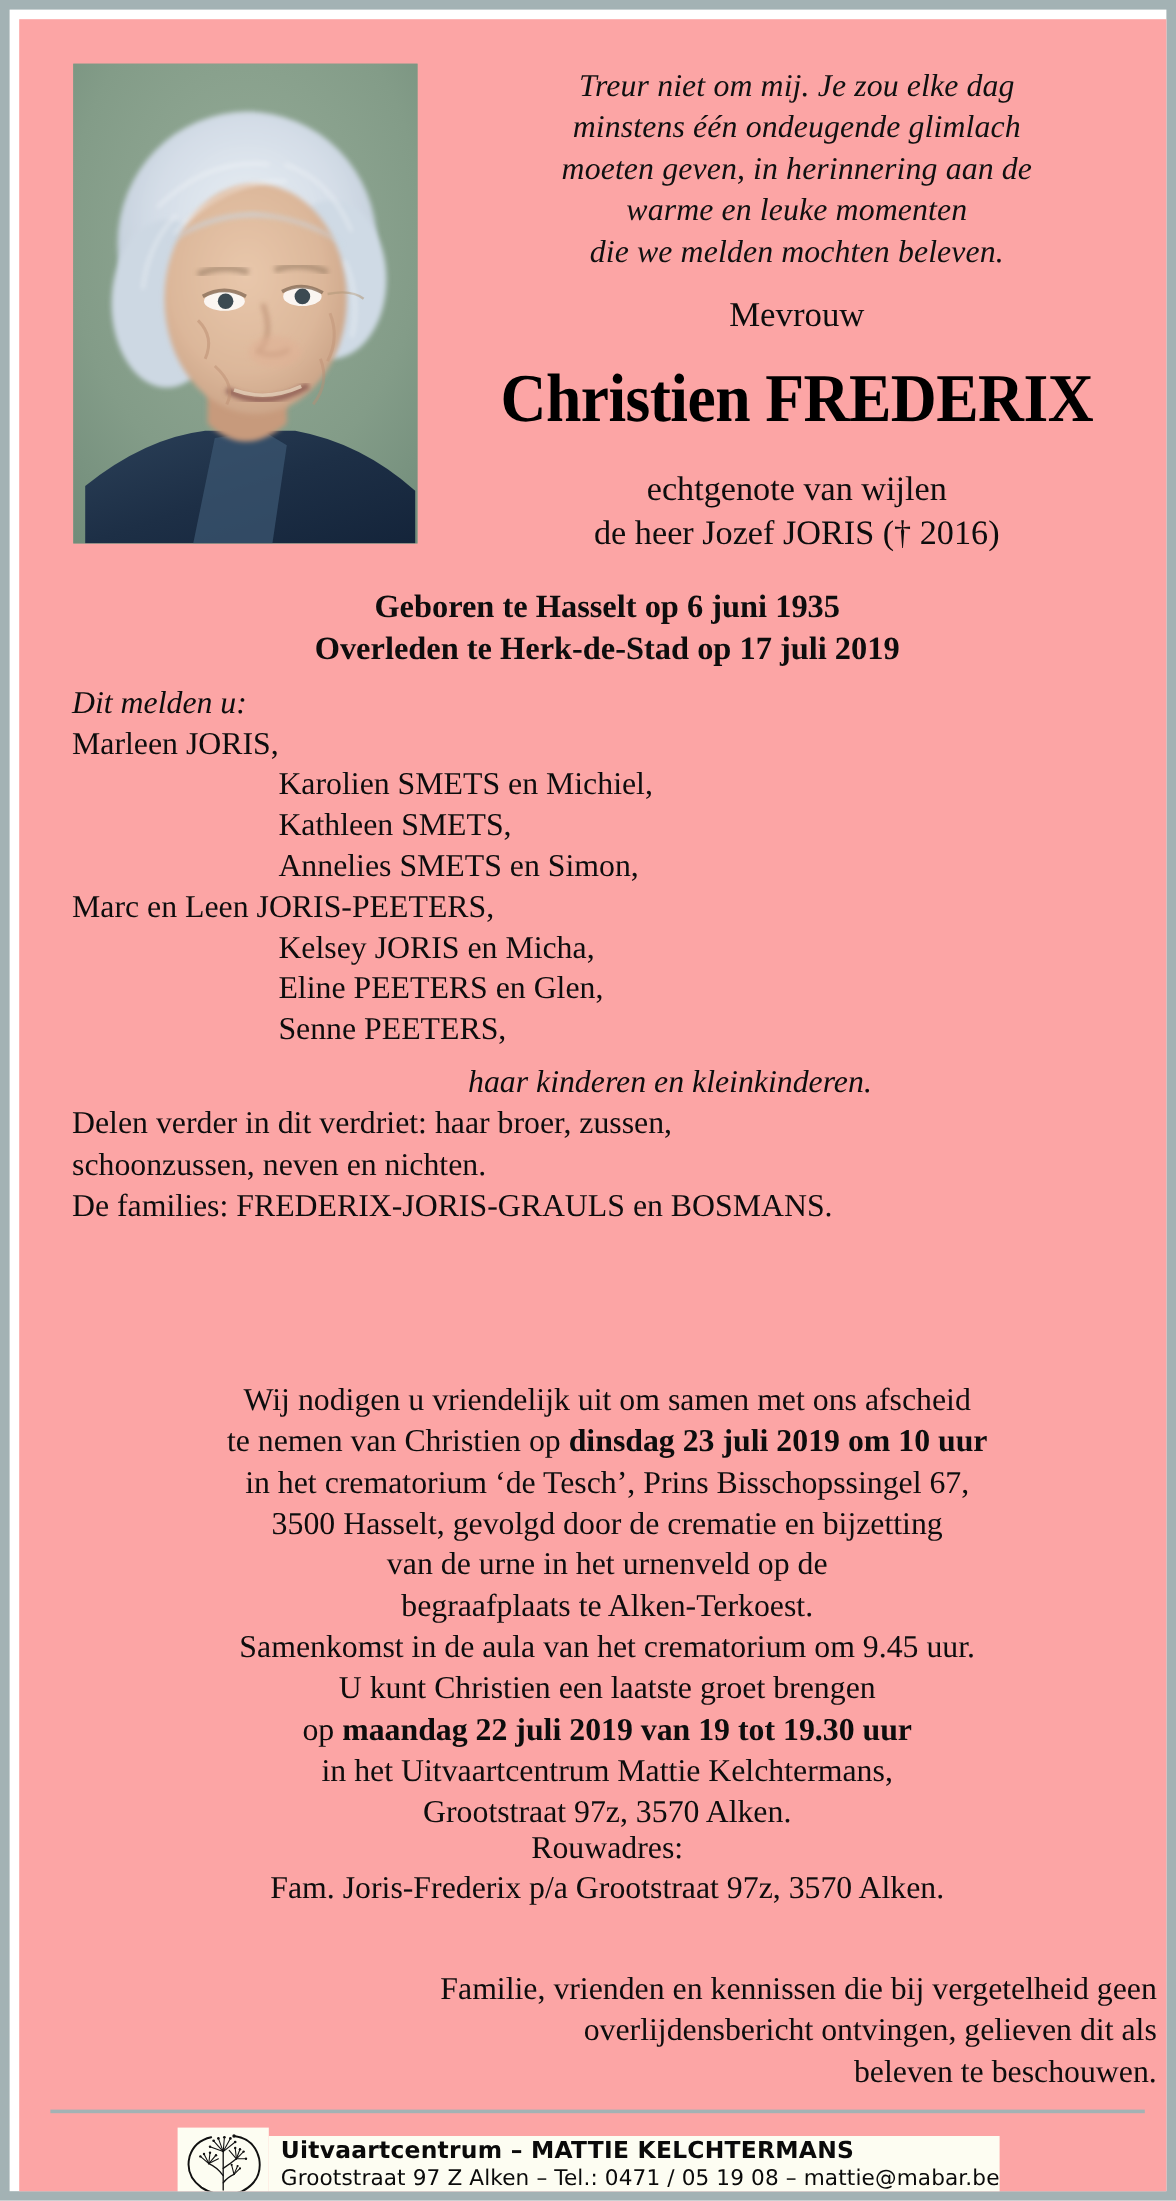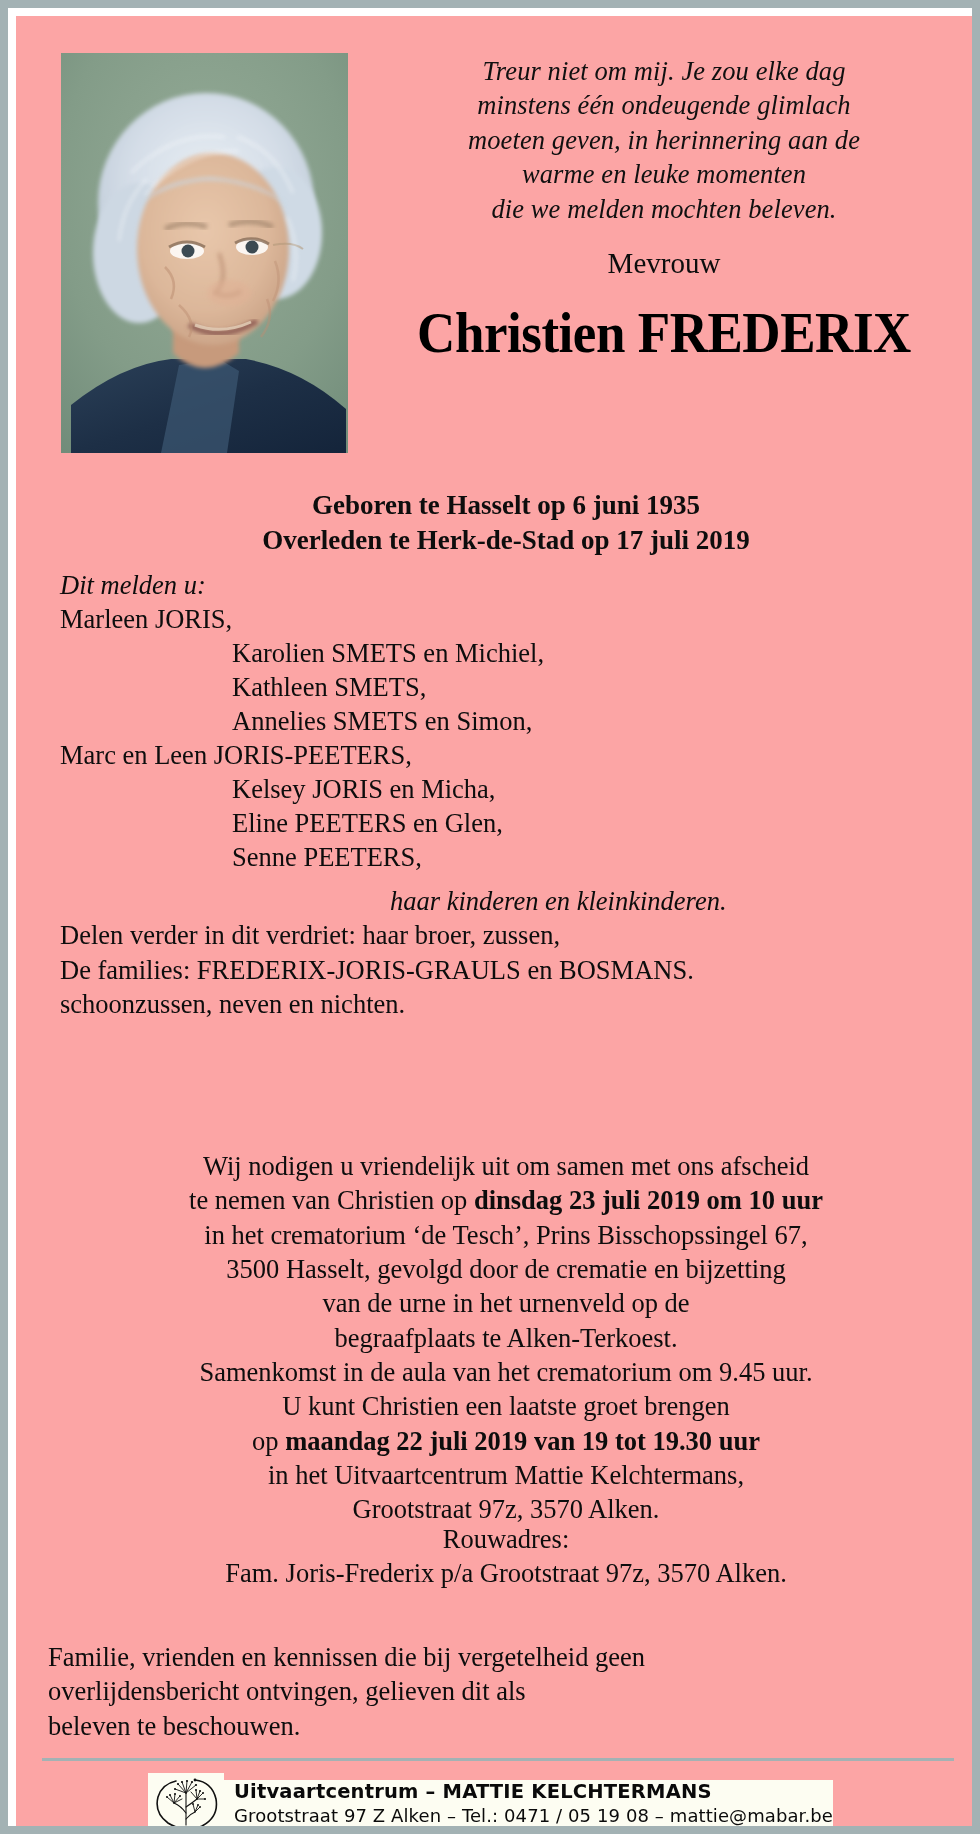--- a/index.html
+++ b/index.html
@@ -126,21 +126,21 @@
     font-size: 26.5px;
     line-height: 1.295;
     color: #0d0d0d;
   }
 
   .closing {
     position: absolute;
     left: 32px;
     top: 1624px;
     width: 916px;
-    text-align: left;
+    text-align: right;
     font-size: 26.5px;
     line-height: 1.295;
     color: #0d0d0d;
   }
 
   
   .divider {
     position: absolute;
     left: 26px;
     top: 1742px;
@@ -274,20 +274,24 @@
     <div class="header-right">
       <div class="poem">
         <div>Treur niet om mij. Je zou elke dag</div>
         <div>minstens één ondeugende glimlach</div>
         <div>moeten geven, in herinnering aan de</div>
         <div>warme en leuke momenten</div>
         <div>die we melden mochten beleven.</div>
       </div>
       <div class="mevrouw">Mevrouw</div>
       <div class="deceased-name">Christien FREDERIX</div>
+      <div class="spouse">
+        <div>echtgenote van wijlen</div>
+        <div>de heer Jozef JORIS († 2016)</div>
+      </div>
     </div>
 
     <div class="vitals">
       <div>Geboren te Hasselt op 6 juni 1935</div>
       <div>Overleden te Herk-de-Stad op 17 juli 2019</div>
     </div>
 
     <div class="family">
       <div class="it">Dit melden u:</div>
       <div id="family-entries">
@@ -295,22 +299,22 @@
           <div class="indent">Karolien SMETS en Michiel,</div>
           <div class="indent">Kathleen SMETS,</div>
           <div class="indent">Annelies SMETS en Simon,</div>
           <div>Marc en Leen JORIS-PEETERS,</div>
           <div class="indent">Kelsey JORIS en Micha,</div>
           <div class="indent">Eline PEETERS en Glen,</div>
           <div class="indent">Senne PEETERS,</div>
           <div class="indent-far it">haar kinderen en kleinkinderen.</div>
         </div>
       <div>Delen verder in dit verdriet: haar broer, zussen,</div>
+      <div>schoonzussen, neven en nichten.</div>
       <div>De families: FREDERIX-JORIS-GRAULS en BOSMANS.</div>
-      <div>schoonzussen, neven en nichten.</div>
     </div>
 
     <div class="ceremony">
       <div>Wij nodigen u vriendelijk uit om samen met ons afscheid</div>
       <div><span>te nemen van Christien op </span><b>dinsdag 23 juli 2019 om 10 uur</b></div>
       <div>in het crematorium ‘de Tesch’, Prins Bisschopssingel 67,</div>
       <div>3500 Hasselt, gevolgd door de crematie en bijzetting</div>
       <div>van de urne in het urnenveld op de</div>
       <div>begraafplaats te Alken-Terkoest.</div>
       <div>Samenkomst in de aula van het crematorium om 9.45 uur.</div>

